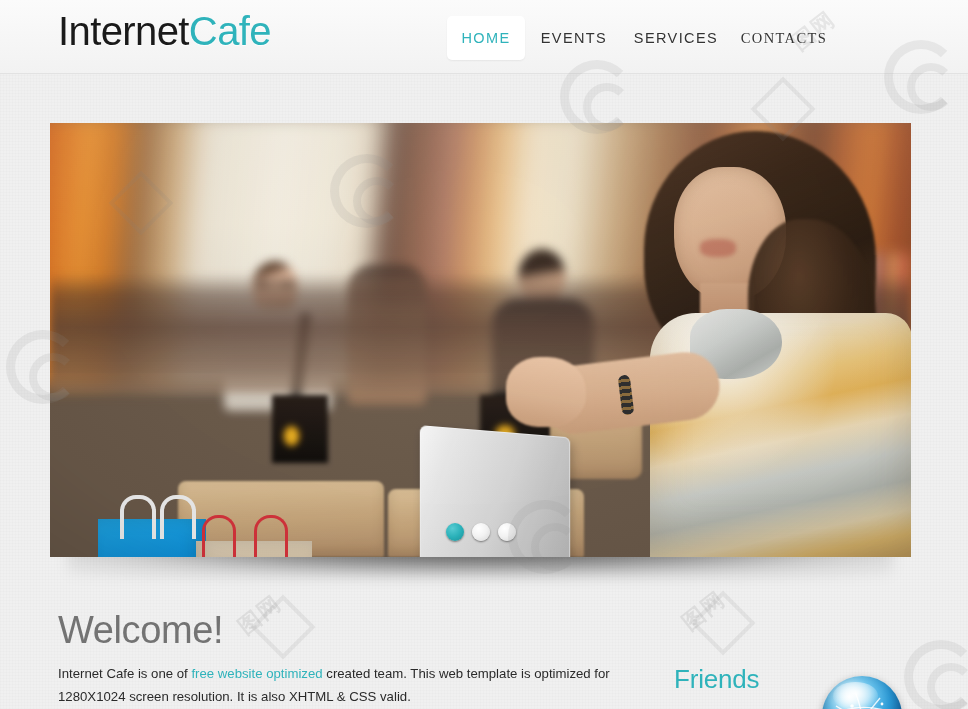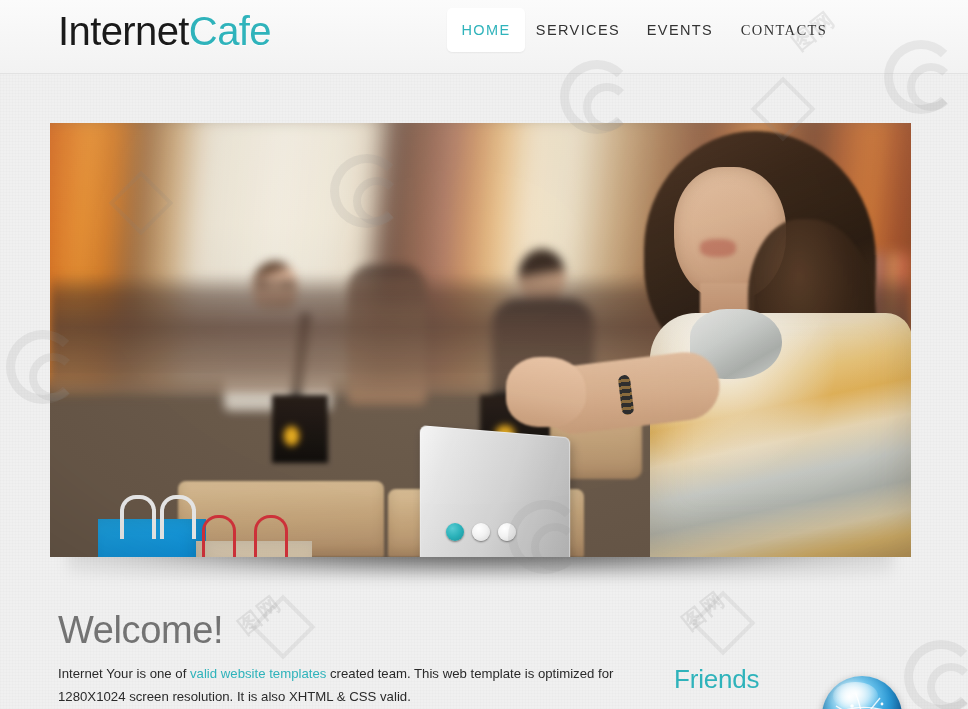--- a/index.html
+++ b/index.html
@@ -48,21 +48,21 @@
   }
   .logo .logo-a { color: #1a1a1a; }
   .logo .logo-b { color: #2fb3bb; }
 
   .nav {
     position: absolute;
     left: 447px;
     top: 0;
     height: 60px;
     display: flex;
-    align-items: flex-start;
+    align-items: flex-end;
   }
   .nav-item {
     display: block;
     font-size: 14.5px;
     letter-spacing: 1.4px;
     color: #333333;
     text-decoration: none;
     font-weight: 500;
     line-height: 36px;
     padding: 0 0;
@@ -504,25 +504,25 @@
   <div class="header-inner">
 
     <div class="logo">
       <span class="logo-a">Internet</span><span class="logo-b">Cafe</span>
     </div>
 
     <nav class="nav">
       <div class="nav-cell home">
         <a class="nav-item">HOME</a>
       </div>
+      <div class="nav-cell events">
+        <a class="nav-item">EVENTS</a>
+      </div>
       <div class="nav-cell services">
         <a class="nav-item">SERVICES</a>
-      </div>
-      <div class="nav-cell events">
-        <a class="nav-item">EVENTS</a>
       </div>
       <div class="nav-cell contacts">
         <a class="nav-item">CONTACTS</a>
       </div>
     </nav>
 
   </div>
 </div>
 
 <div class="hero-wrap">
@@ -584,21 +584,21 @@
     <div class="dots">
       <span class="dot active"></span>
       <span class="dot"></span>
       <span class="dot"></span>
     </div>
   </div>
 </div>
 
 <div class="welcome">
   <h1 class="welcome-title">Welcome!</h1>
-  <p class="welcome-text"><span>Internet Your is one of </span><a class="welcome-link">valid website templates</a><span> created team. This web template is optimized for 1280X1024 screen resolution. It is also XHTML &amp; CSS valid.</span></p>
+  <p class="welcome-text"><span>Internet Cafe is one of </span><a class="welcome-link">free website optimized</a><span> created team. This web template is optimized for 1280X1024 screen resolution. It is also XHTML &amp; CSS valid.</span></p>
 </div>
 
 <div class="friends">
   <div class="friends-title">Friends</div>
 </div>
 
 <div class="globe">
   <div class="shine"></div>
   <svg class="net" viewBox="0 0 80 80">
     <g stroke="rgba(255,255,255,0.85)" fill="none" stroke-width="1.4">

